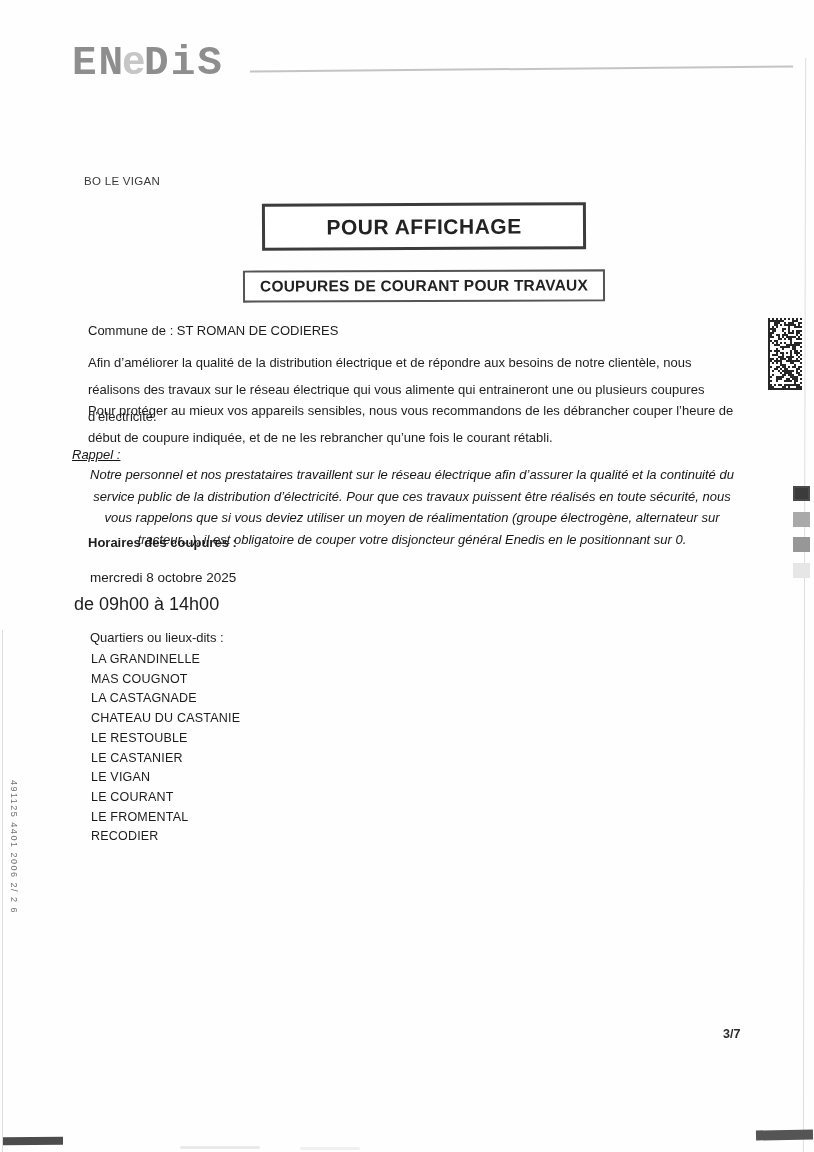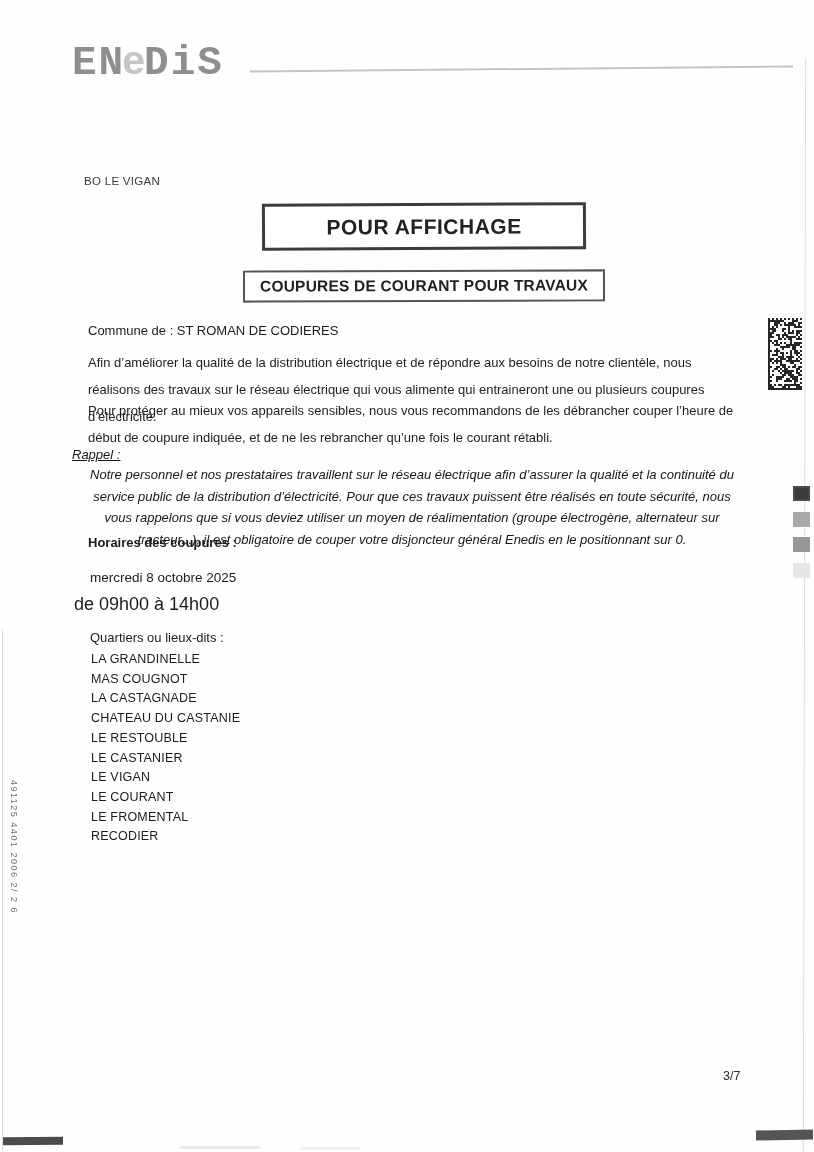--- a/index.html
+++ b/index.html
@@ -40,21 +40,21 @@
   .rappel-label{position:absolute;left:72px;top:447px;font-size:13px;font-style:italic;text-decoration:underline;color:#171717;}
   .rappel{position:absolute;left:88px;top:464px;width:648px;font-size:13px;font-style:italic;line-height:21.5px;color:#171717;text-align:center;}
   .horaires{position:absolute;left:88px;top:535px;font-size:13px;font-weight:bold;}
   .date-line{position:absolute;left:90px;top:570px;font-size:13.5px;}
   .time-line{position:absolute;left:74px;top:594px;font-size:18px;}
   .quartiers-label{position:absolute;left:90px;top:630px;font-size:13px;}
   .quartiers{position:absolute;left:91px;top:650px;font-size:12.5px;letter-spacing:.2px;}
   .quartiers .quartier{line-height:19.7px;}
 
   
-  .pagenum{left:723px;top:1069px;font-size:12.5px;color:#2a2a2a;}
+  .pagenum{left:723px;top:1027px;font-size:12.5px;color:#2a2a2a;font-weight:bold;}
 
   
   .side-code{
     left:-56px;top:845px;font-size:9px;color:#6f6f6f;letter-spacing:1.5px;
     transform:rotate(90deg);transform-origin:center;width:140px;white-space:nowrap;
   }
   .left-edge-line{left:2px;top:630px;width:1px;height:522px;background:#dcdcdc;}
   .right-edge-line{left:804px;top:58px;width:1px;height:1094px;background:#dedede;transform:rotate(0.12deg);}
   .cal-square{left:793px;width:17px;height:15px;}
   .cal-1{top:486px;background:#3b3b3b;box-shadow:inset 0 0 0 2px #4a4a4a;}

